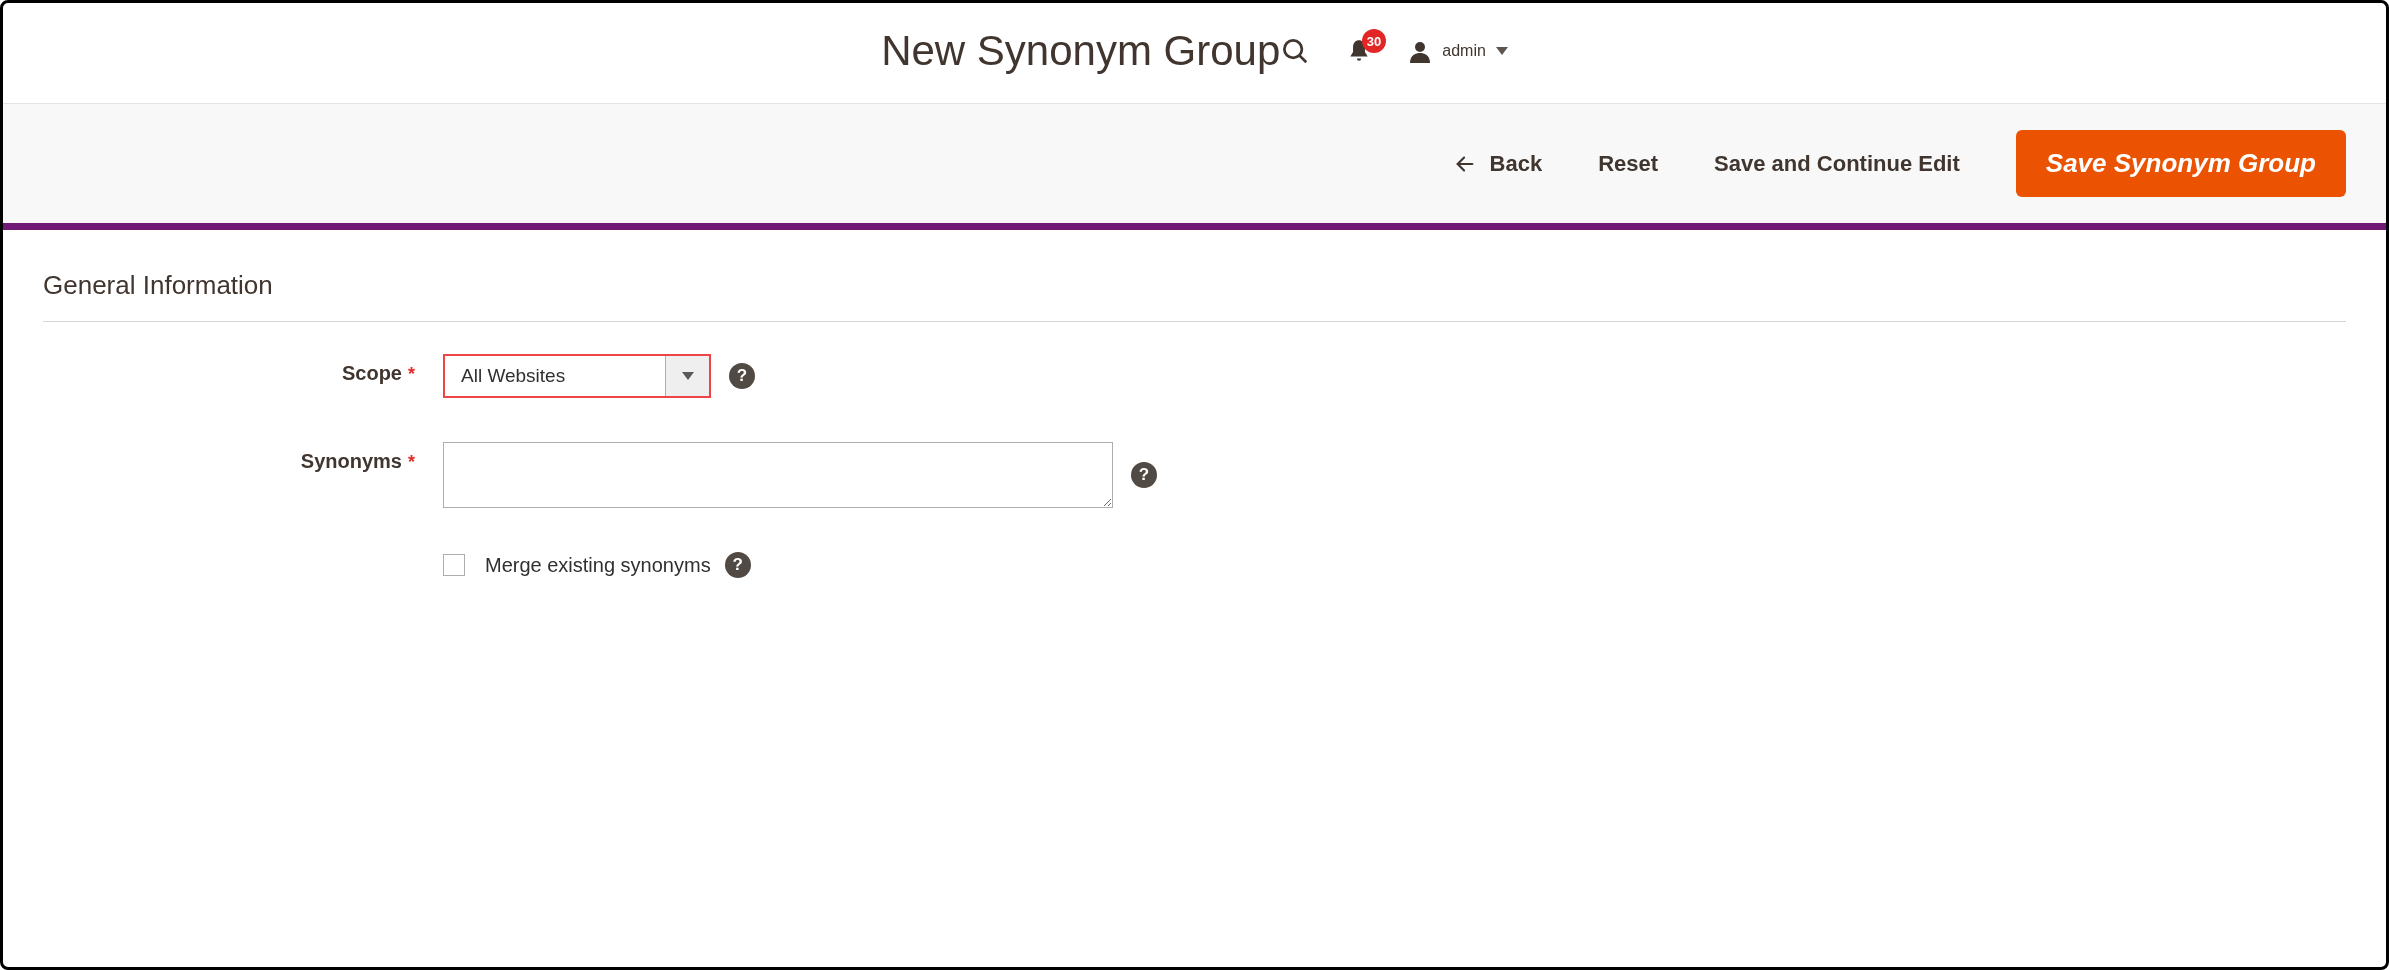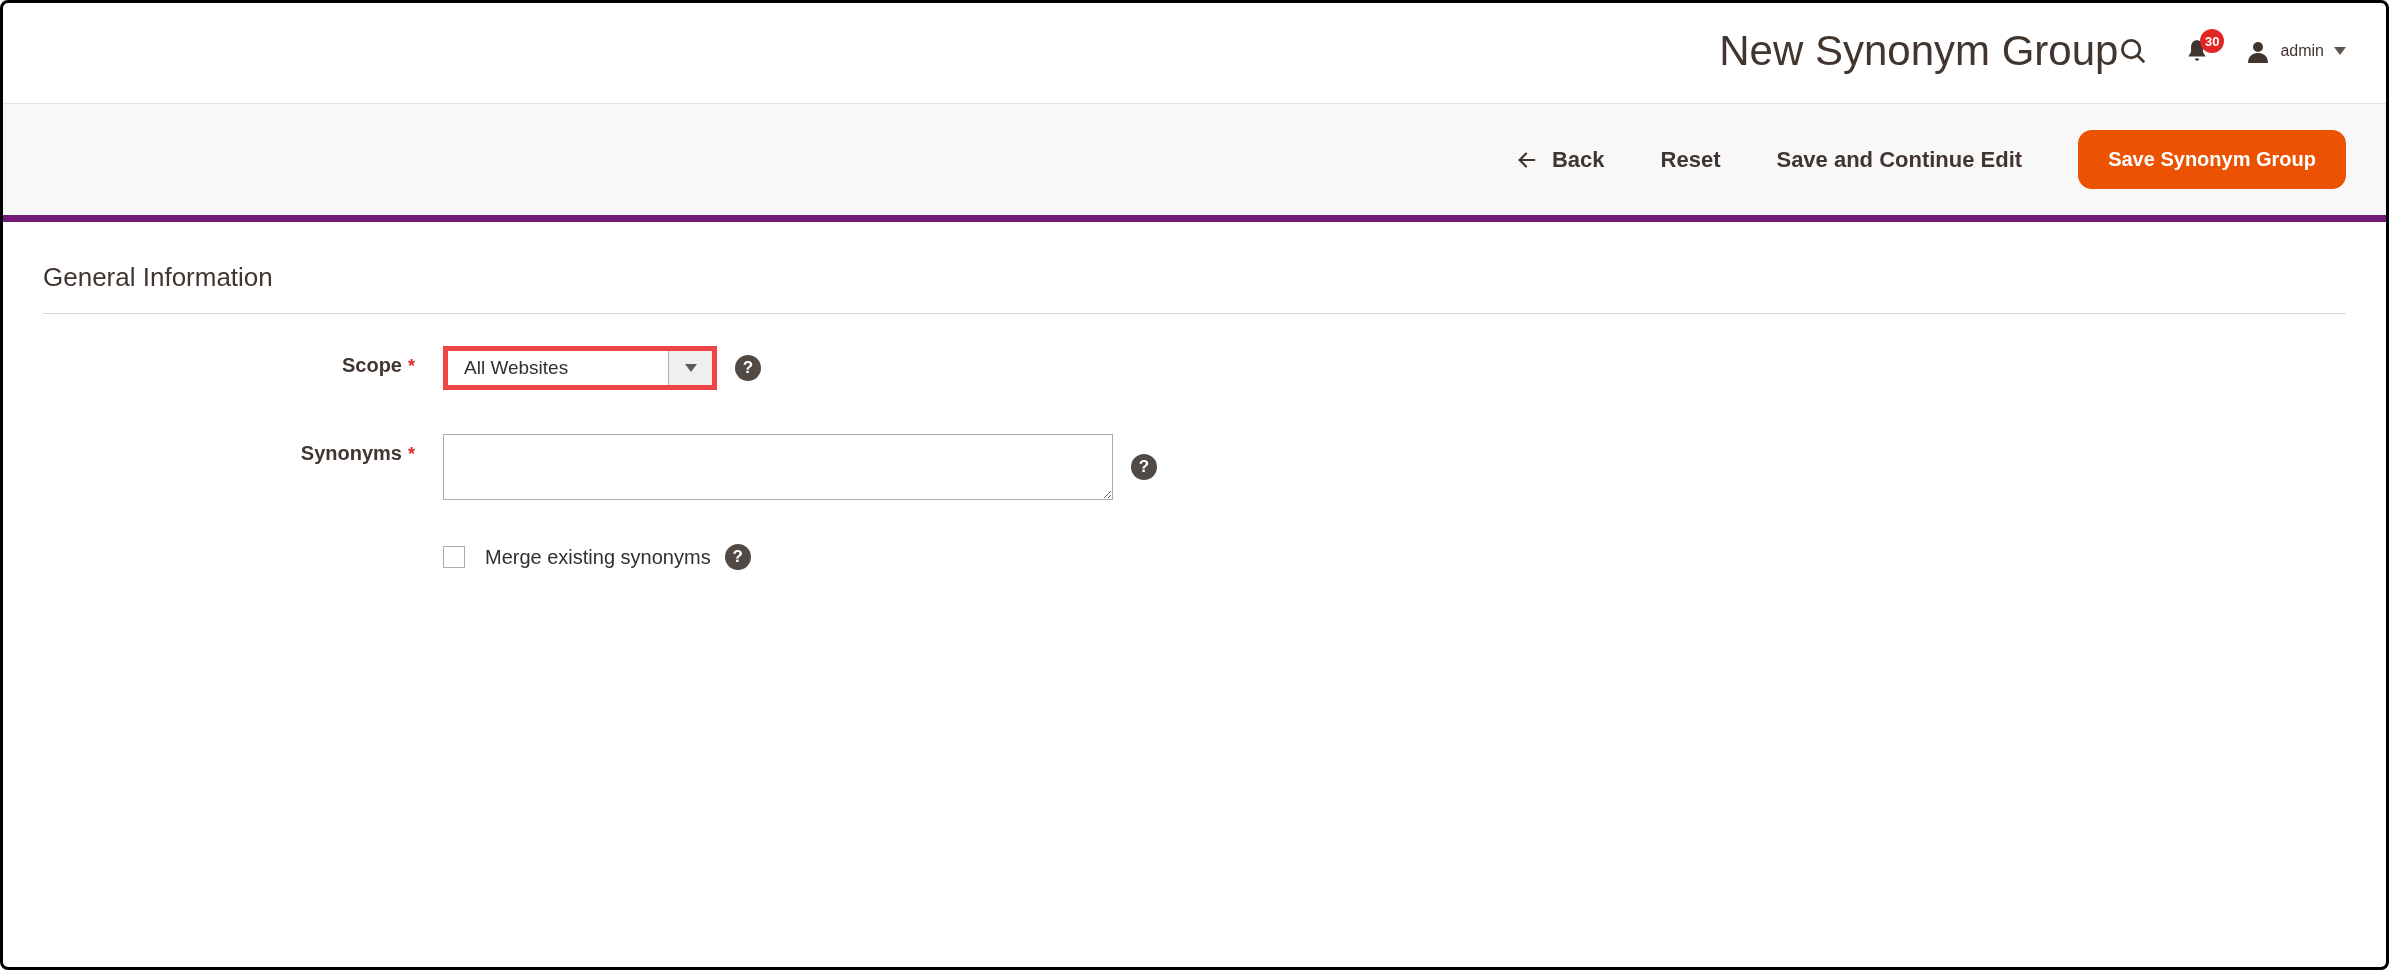--- a/index.html
+++ b/index.html
@@ -13,21 +13,21 @@
     border: 3px solid #000;
     border-radius: 8px;
     width: 100%;
     min-height: 970px;
     position: relative;
     padding-bottom: 60px;
   }
   .header {
     display: flex;
     align-items: center;
-    justify-content: flex-end;
+    justify-content: center;
     padding: 24px 40px 28px 40px;
   }
   .page-title {
     font-size: 42px;
     font-weight: 400;
     color: #41362f;
   }
   .header-tools {
     display: flex;
     align-items: center;
@@ -89,26 +89,27 @@
     font-weight: 600;
     color: #41362f;
     cursor: pointer;
     display: inline-flex;
     align-items: center;
     gap: 14px;
   }
   .btn-primary {
     background: #eb5202;
     color: #fff;
-    font-size: 20px;
+    font-size: 26px;
     font-weight: 700;
     padding: 18px 30px;
     border: none;
     cursor: pointer;
-    border-radius: 14px;
+    border-radius: 6px;
+    font-style: italic;
   }
 
   .section {
     padding: 40px 40px 0 40px;
   }
   .section-title {
     font-size: 26px;
     font-weight: 400;
     color: #41362f;
     padding-bottom: 20px;
@@ -136,21 +137,21 @@
     font-size: 18px;
   }
   .form-field-col {
     display: flex;
     align-items: center;
     gap: 18px;
   }
 
   .select-wrap {
     display: inline-flex;
-    border: 5px solid #ef4444;
+    border: 2px solid #ef4444;
     background: #fff;
     height: 44px;
     align-items: stretch;
   }
   .select-value {
     padding: 0 16px;
     display: flex;
     align-items: center;
     font-size: 19px;
     color: #303030;

